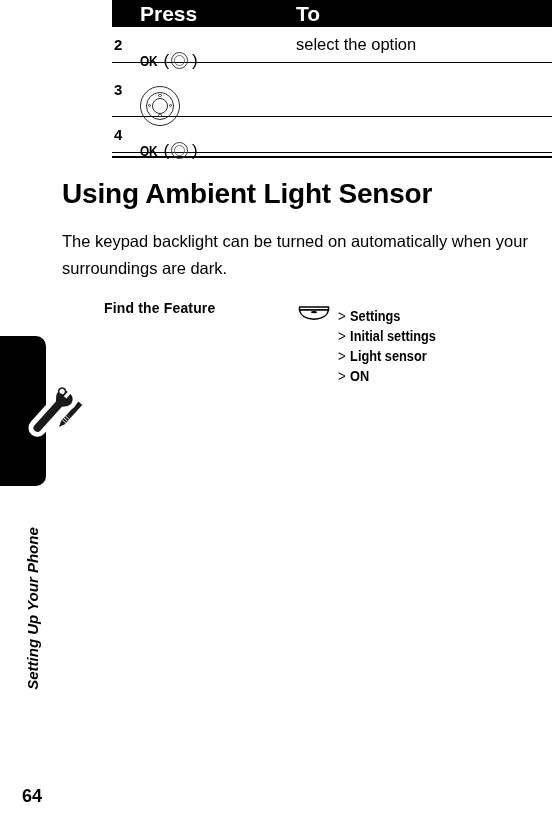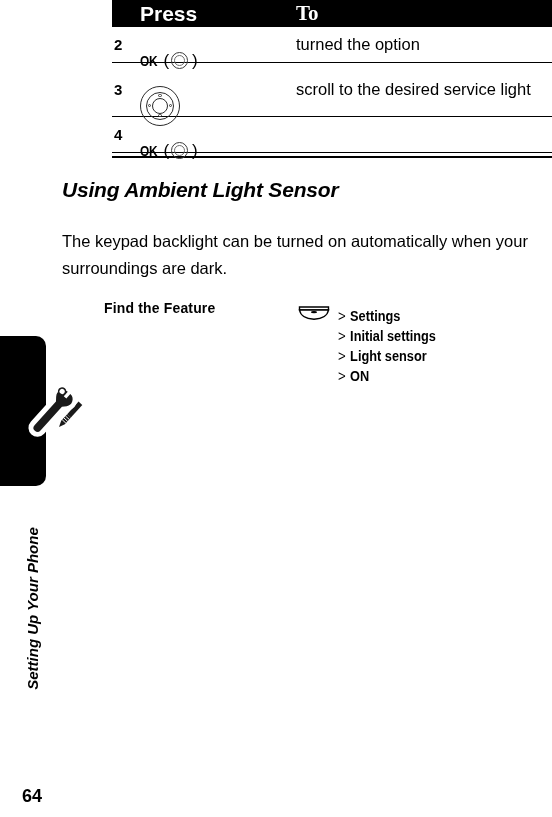--- a/index.html
+++ b/index.html
@@ -27,21 +27,21 @@
     background: #000000;
     color: #ffffff;
     height: 27px;
     display: flex;
     align-items: center;
     font-weight: bold;
     font-size: 21px;
   }
   .th-num { width: 28px; }
   .th-press { width: 156px; }
-  .th-to { flex: 1; font-family: Liberation Serif, serif; }
+  .th-to { flex: 1; }
 
   .table-row {
     display: flex;
     align-items: center;
     border-bottom: 1.5px solid #000000;
     box-sizing: border-box;
   }
   .row-2 { height: 36px; }
   .row-3 { height: 54px; }
   .row-4 { height: 36px; }
@@ -149,23 +149,22 @@
   .table-bottom-rule {
     border-top: 2.5px solid #000000;
     margin-top: 2.5px;
   }
 
   
   #section-heading {
     position: absolute;
     left: 62px;
     top: 178px;
-    font-size: 21px;
-    font-weight: bold;
-    font-style: italic;
+    font-size: 28px;
+    font-weight: bold;
     letter-spacing: -0.2px;
     white-space: nowrap;
   }
   #body-paragraph {
     position: absolute;
     left: 62px;
     top: 228px;
     width: 492px;
     font-size: 16.5px;
     line-height: 27px;
@@ -261,37 +260,36 @@
   </div>
 
   <div class="table-row row-2">
     <div class="cell-num">2</div>
     <div class="cell-press">
       <span class="ok-label">OK</span>
       <span class="paren">(</span>
       <span class="okkey"></span>
       <span class="paren">)</span>
     </div>
-    <div class="cell-to">turned the option</div>
+    <div class="cell-to">select the option</div>
   </div>
 
   <div class="table-row row-3">
     <div class="cell-num">3</div>
     <div class="cell-press">
       <span class="navkey">
         <span class="ring-out"></span>
         <span class="ring-mid"></span>
         <span class="ring-in"></span>
         <span class="dot dot-n"></span>
         <span class="dot dot-s"></span>
         <span class="dot dot-w"></span>
         <span class="dot dot-e"></span>
       </span>
     </div>
-    <div class="cell-to">scroll to the desired service light</div>
   </div>
 
   <div class="table-row row-4">
     <div class="cell-num">4</div>
     <div class="cell-press">
       <span class="ok-label">OK</span>
       <span class="paren">(</span>
       <span class="okkey"></span>
       <span class="paren">)</span>
     </div>

